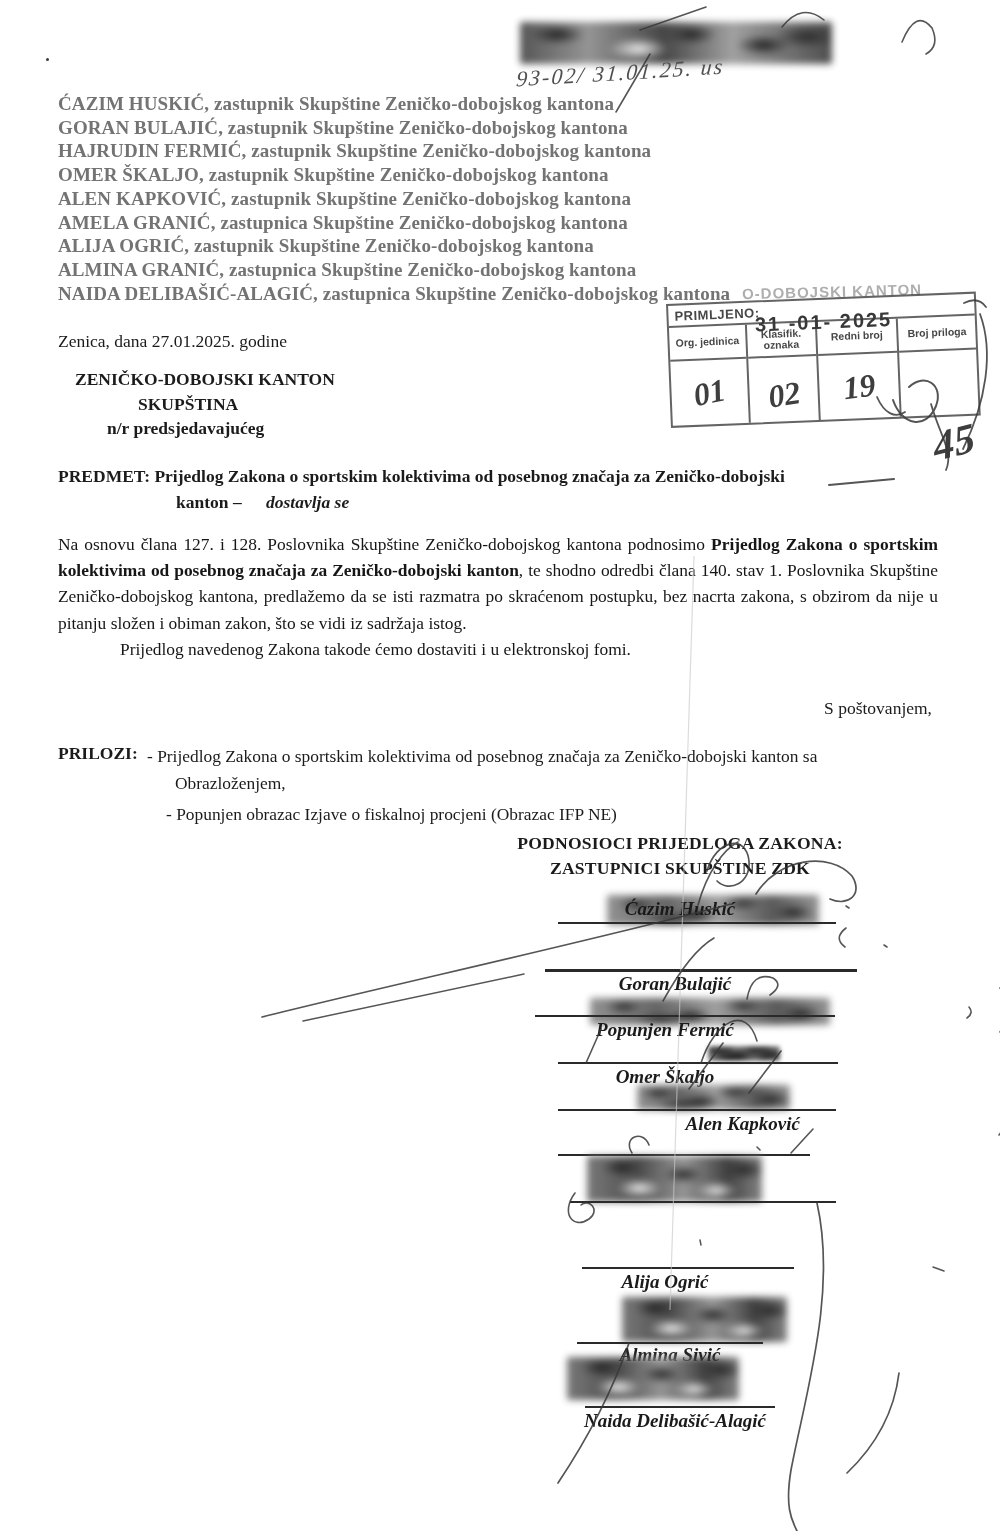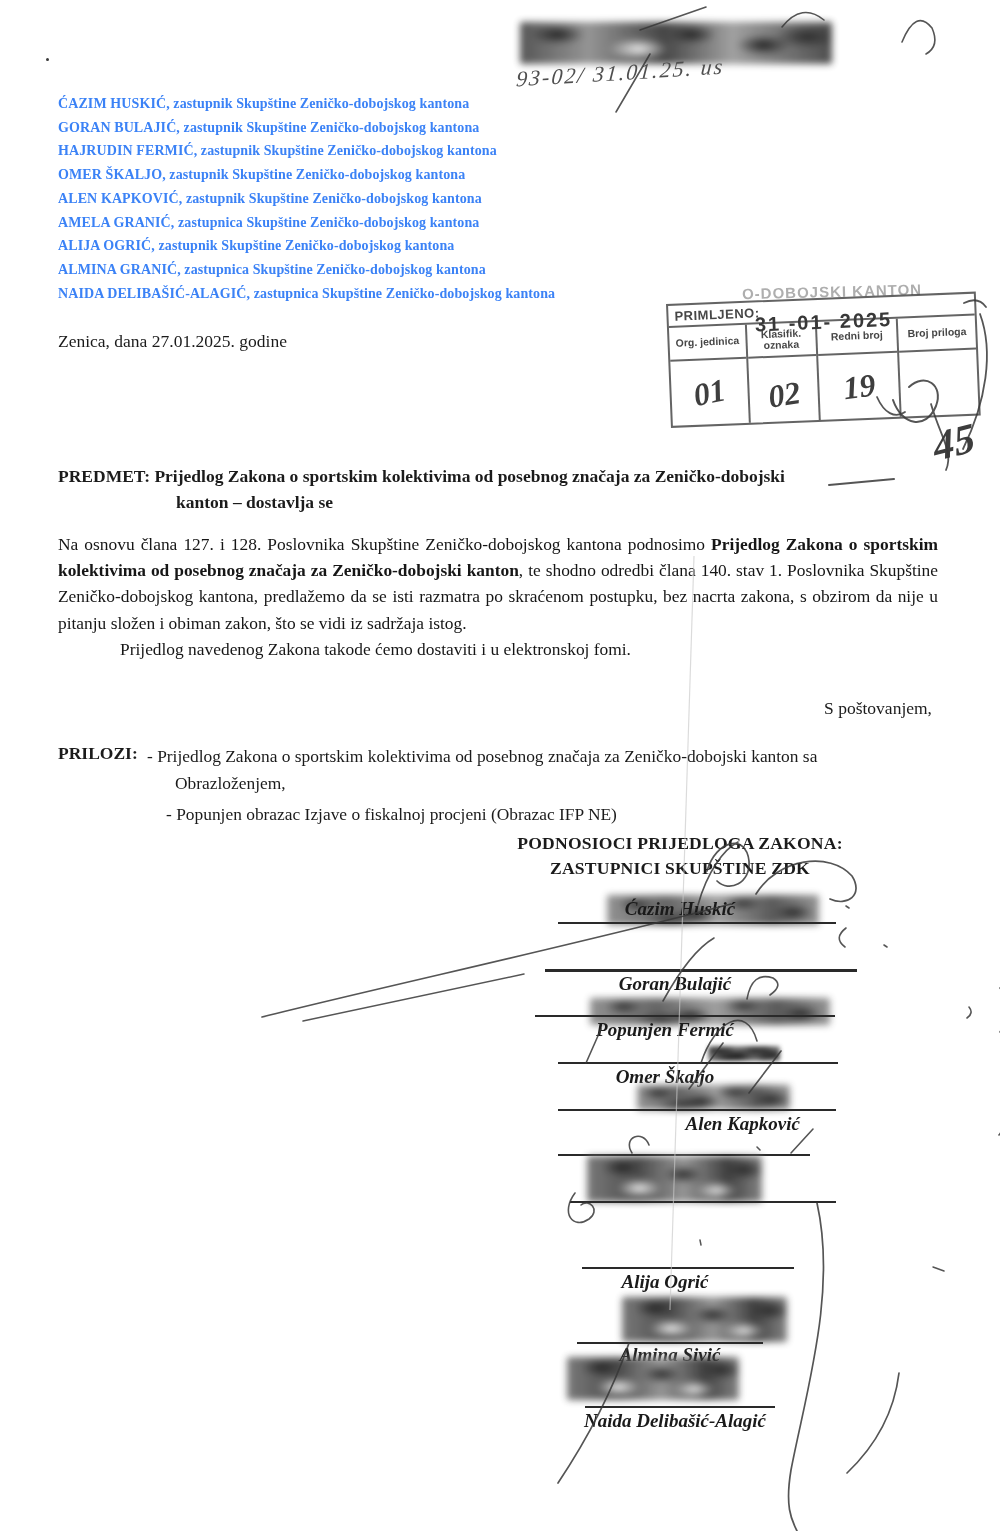--- a/index.html
+++ b/index.html
@@ -4,31 +4,31 @@
 <style>
   html,body{margin:0;padding:0;background:#e8e8e8;}
   #page{
     position:relative;width:1000px;height:1531px;margin:0 auto;
     background:#ffffff;overflow:hidden;
     font-family:"Liberation Serif","DejaVu Serif",serif;
     color:#1b1b1b;
   }
   .abs{position:absolute;}
   
-  .rep-list{left:58px;top:92px;font-weight:bold;font-size:14px;line-height:23.7px;letter-spacing:0.1px;color:#3b82f6;}
+  .rep-list{left:58px;top:92px;font-weight:bold;font-size:19px;line-height:23.7px;letter-spacing:0.1px;color:#737373;}
   
   .date-line{left:58px;top:331px;font-size:17.5px;}
   .recipient{left:58px;top:367px;font-weight:bold;font-size:17.5px;line-height:24.5px;}
   .recipient .l1{margin-left:17px;}
   .recipient .l2{margin-left:80px;}
   .recipient .l3{margin-left:49px;}
   
   .subject{left:58px;top:464px;font-weight:bold;font-size:17.5px;line-height:25.5px;width:900px;}
   .subject .l2{margin-left:118px;}
-  .subject .emph{}
+  .subject .emph{font-style:italic;margin-left:20px;}
   
   .body-text{left:58px;top:531px;width:880px;font-size:17.4px;line-height:26.2px;text-align:justify;color:#161616;}
   .body-text .p2{text-indent:62px;text-align:left;}
   
   .closing{left:0;top:698px;width:932px;text-align:right;font-size:17.5px;}
   
   .att-label{left:58px;top:743px;font-weight:bold;font-size:17.5px;}
   .att-items{left:147px;top:743px;width:760px;font-size:17.4px;line-height:26.5px;}
   .att-items .i1{padding-left:28px;text-indent:-28px;}
   .att-items .i2{margin-left:19px;margin-top:5px;}
@@ -145,20 +145,25 @@
       </div>
       <div class="stamp-col" style="width:77px;">
         <div class="head">Broj priloga</div>
         <div class="val"></div>
       </div>
     </div>
   </div>
 
   <div class="hw hw-45">45</div>
 
+  <div class="abs recipient">
+    <div class="l1">ZENIČKO-DOBOJSKI KANTON</div>
+    <div class="l2">SKUPŠTINA</div>
+    <div class="l3">n/r predsjedavajućeg</div>
+  </div>
 
   <div class="abs subject">
     <div><span>PREDMET:</span> <span>Prijedlog Zakona o sportskim kolektivima od posebnog značaja za Zeničko-dobojski</span></div>
     <div class="l2"><span>kanton – </span><span class="emph">dostavlja se</span></div>
   </div>
 
   <div class="abs body-text">
     <div><span>Na osnovu člana 127. i 128. Poslovnika Skupštine Zeničko-dobojskog kantona podnosimo </span><b>Prijedlog Zakona o sportskim kolektivima od posebnog značaja za Zeničko-dobojski kanton</b><span>, te shodno odredbi člana 140. stav 1. Poslovnika Skupštine Zeničko-dobojskog kantona, predlažemo da se isti razmatra po skraćenom postupku, bez nacrta zakona, s obzirom da nije u pitanju složen i obiman zakon, što se vidi iz sadržaja istog.</span></div>
     <div class="p2">Prijedlog  navedenog Zakona takode ćemo dostaviti i u elektronskoj fomi.</div>
   </div>

